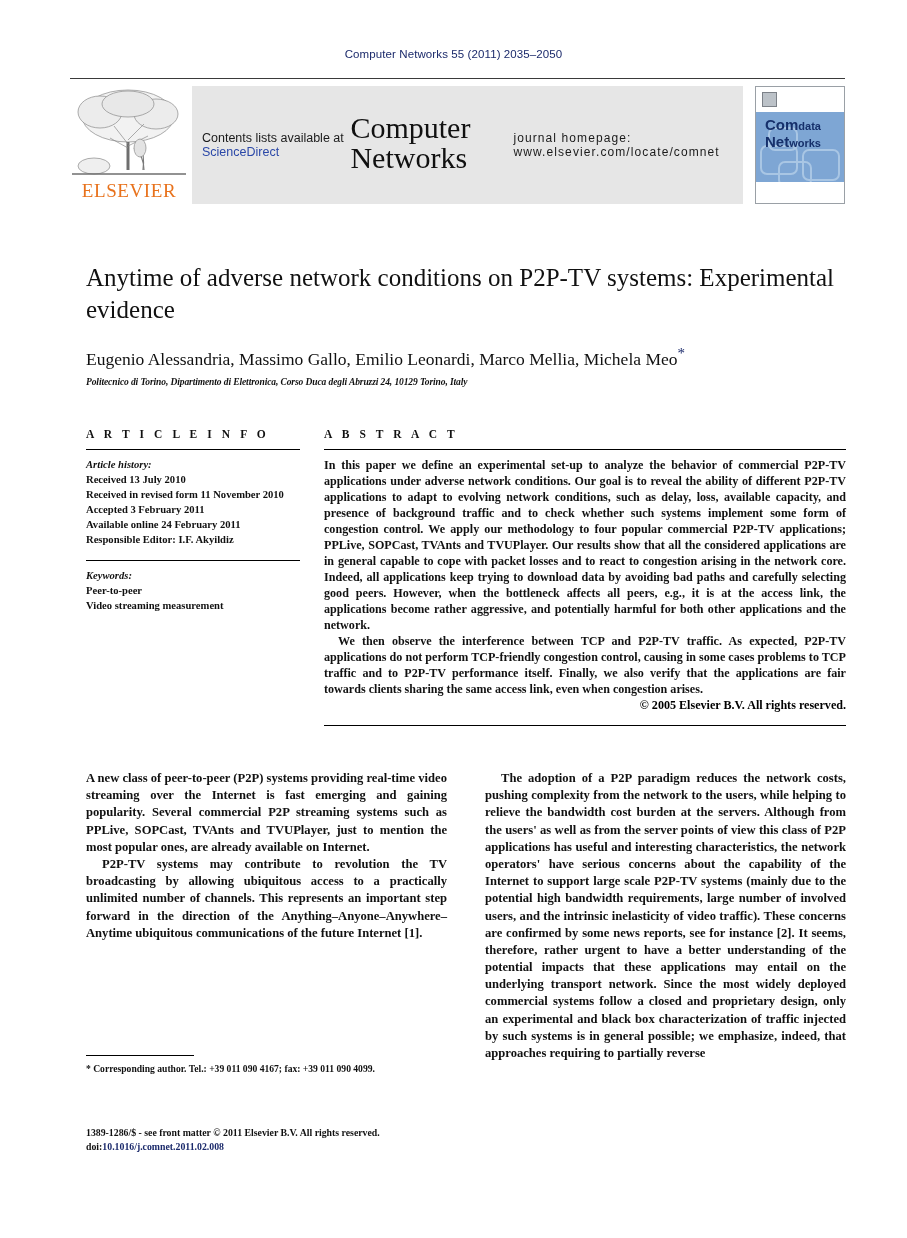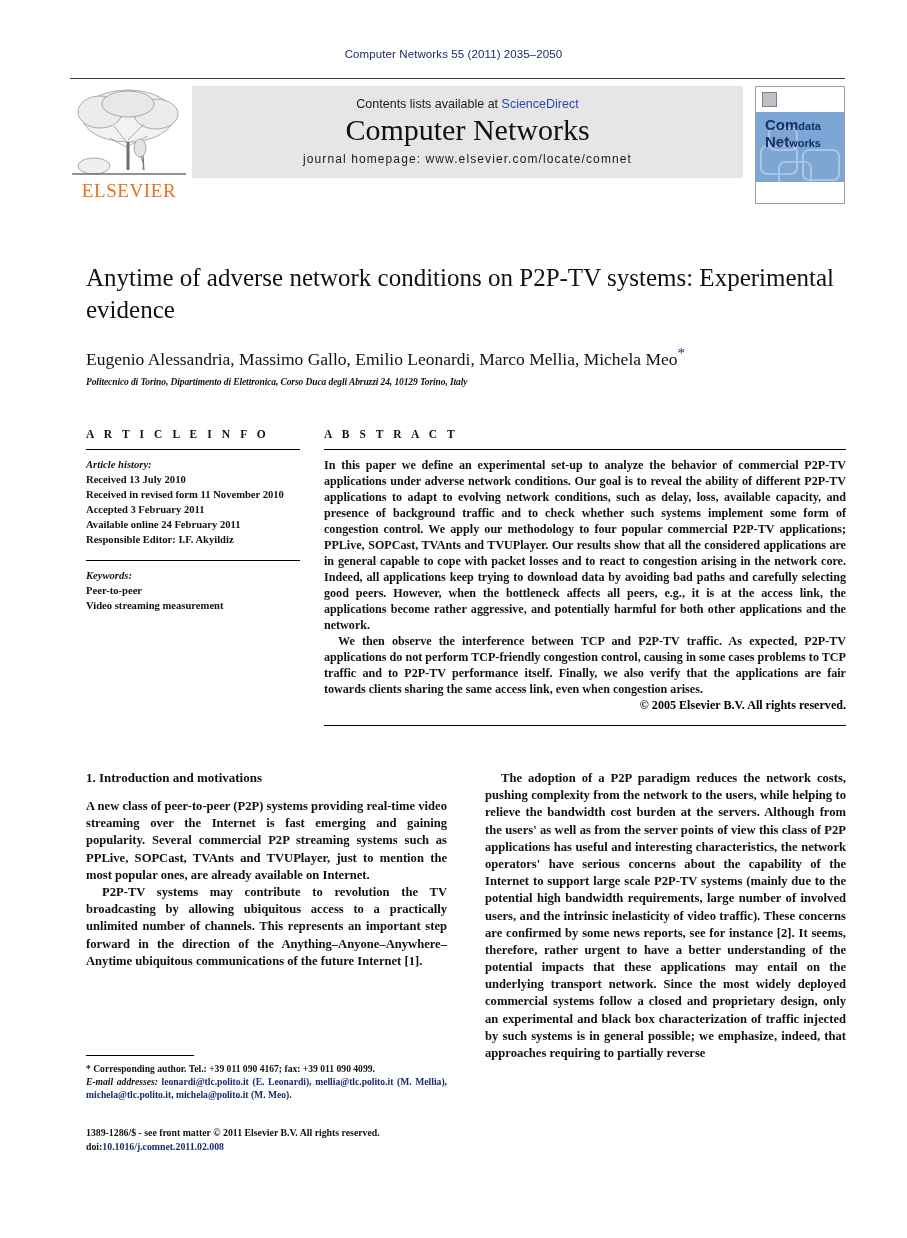--- a/index.html
+++ b/index.html
@@ -60,25 +60,25 @@
     text-align: center;
     font-family: "Liberation Serif", serif;
     font-size: 19px;
     letter-spacing: 0.6px;
     color: #e8721c;
   }
 
   .journal-box {
     flex: 1 1 auto;
     background: #e6e6e6;
-    height: 92px;
+    height: 118px;
     margin-left: 4px;
     margin-right: 12px;
     display: flex;
-    flex-direction: column;
+    flex-direction: row;
     justify-content: space-between;
     align-items: center;
     box-sizing: border-box;
     padding: 11px 10px 12px 10px;
   }
   .contents-line {
     font-family: "Liberation Sans", sans-serif;
     font-size: 12.5px;
     color: #1a1a1a;
   }
@@ -407,40 +407,35 @@
         <p>In this paper we define an experimental set-up to analyze the behavior of commercial P2P-TV applications under adverse network conditions. Our goal is to reveal the ability of different P2P-TV applications to adapt to evolving network conditions, such as delay, loss, available capacity, and presence of background traffic and to check whether such systems implement some form of congestion control. We apply our methodology to four popular commercial P2P-TV applications; PPLive, SOPCast, TVAnts and TVUPlayer. Our results show that all the considered applications are in general capable to cope with packet losses and to react to congestion arising in the network core. Indeed, all applications keep trying to download data by avoiding bad paths and carefully selecting good peers. However, when the bottleneck affects all peers, e.g., it is at the access link, the applications become rather aggressive, and potentially harmful for both other applications and the network.</p>
         <p>We then observe the interference between TCP and P2P-TV traffic. As expected, P2P-TV applications do not perform TCP-friendly congestion control, causing in some cases problems to TCP traffic and to P2P-TV performance itself. Finally, we also verify that the applications are fair towards clients sharing the same access link, even when congestion arises.</p>
       </div>
       <div class="copyright">© 2005 Elsevier B.V. All rights reserved.</div>
       <div class="abstract-bottom-rule"></div>
     </div>
   </div>
 
   <div class="body-cols">
     <div class="bcol">
-      <div class="section-title">1. Introduction and motivations</div>
       <div class="body-text">
         <p>A new class of peer-to-peer (P2P) systems providing real-time video streaming over the Internet is fast emerging and gaining popularity. Several commercial P2P streaming systems such as PPLive, SOPCast, TVAnts and TVUPlayer, just to mention the most popular ones, are already available on Internet.</p>
         <p>P2P-TV systems may contribute to revolution the TV broadcasting by allowing ubiquitous access to a practically unlimited number of channels. This represents an important step forward in the direction of the Anything–Anyone–Anywhere–Anytime ubiquitous communications of the future Internet [1].</p>
       </div>
     </div>
     <div class="bcol">
       <div class="body-text">
         <p style="text-indent:16px;">The adoption of a P2P paradigm reduces the network costs, pushing complexity from the network to the users, while helping to relieve the bandwidth cost burden at the servers. Although from the users' as well as from the server points of view this class of P2P applications has useful and interesting characteristics, the network operators' have serious concerns about the capability of the Internet to support large scale P2P-TV systems (mainly due to the potential high bandwidth requirements, large number of involved users, and the intrinsic inelasticity of video traffic). These concerns are confirmed by some news reports, see for instance [2]. It seems, therefore, rather urgent to have a better understanding of the potential impacts that these applications may entail on the underlying transport network. Since the most widely deployed commercial systems follow a closed and proprietary design, only an experimental and black box characterization of traffic injected by such systems is in general possible; we emphasize, indeed, that approaches requiring to partially reverse</p>
       </div>
     </div>
   </div>
 
   <div class="footnote">
     <div class="fn-rule"></div>
     <div class="fn-text">* Corresponding author. Tel.: +39 011 090 4167; fax: +39 011 090 4099.</div>
-    <div class="fn-text">
-      <span class="it">E-mail addresses:</span>
-      <span class="em">leonardi@tlc.polito.it (E. Leonardi), mellia@tlc.polito.it (M. Mellia), michela@tlc.polito.it, michela@polito.it (M. Meo).</span>
-    </div>
   </div>
 
   <div class="imprint">
     <div>1389-1286/$ - see front matter © 2011 Elsevier B.V. All rights reserved.</div>
     <div><span>doi:</span><span class="doi">10.1016/j.comnet.2011.02.008</span></div>
   </div>
 
 </div>
 
 </body></html>

